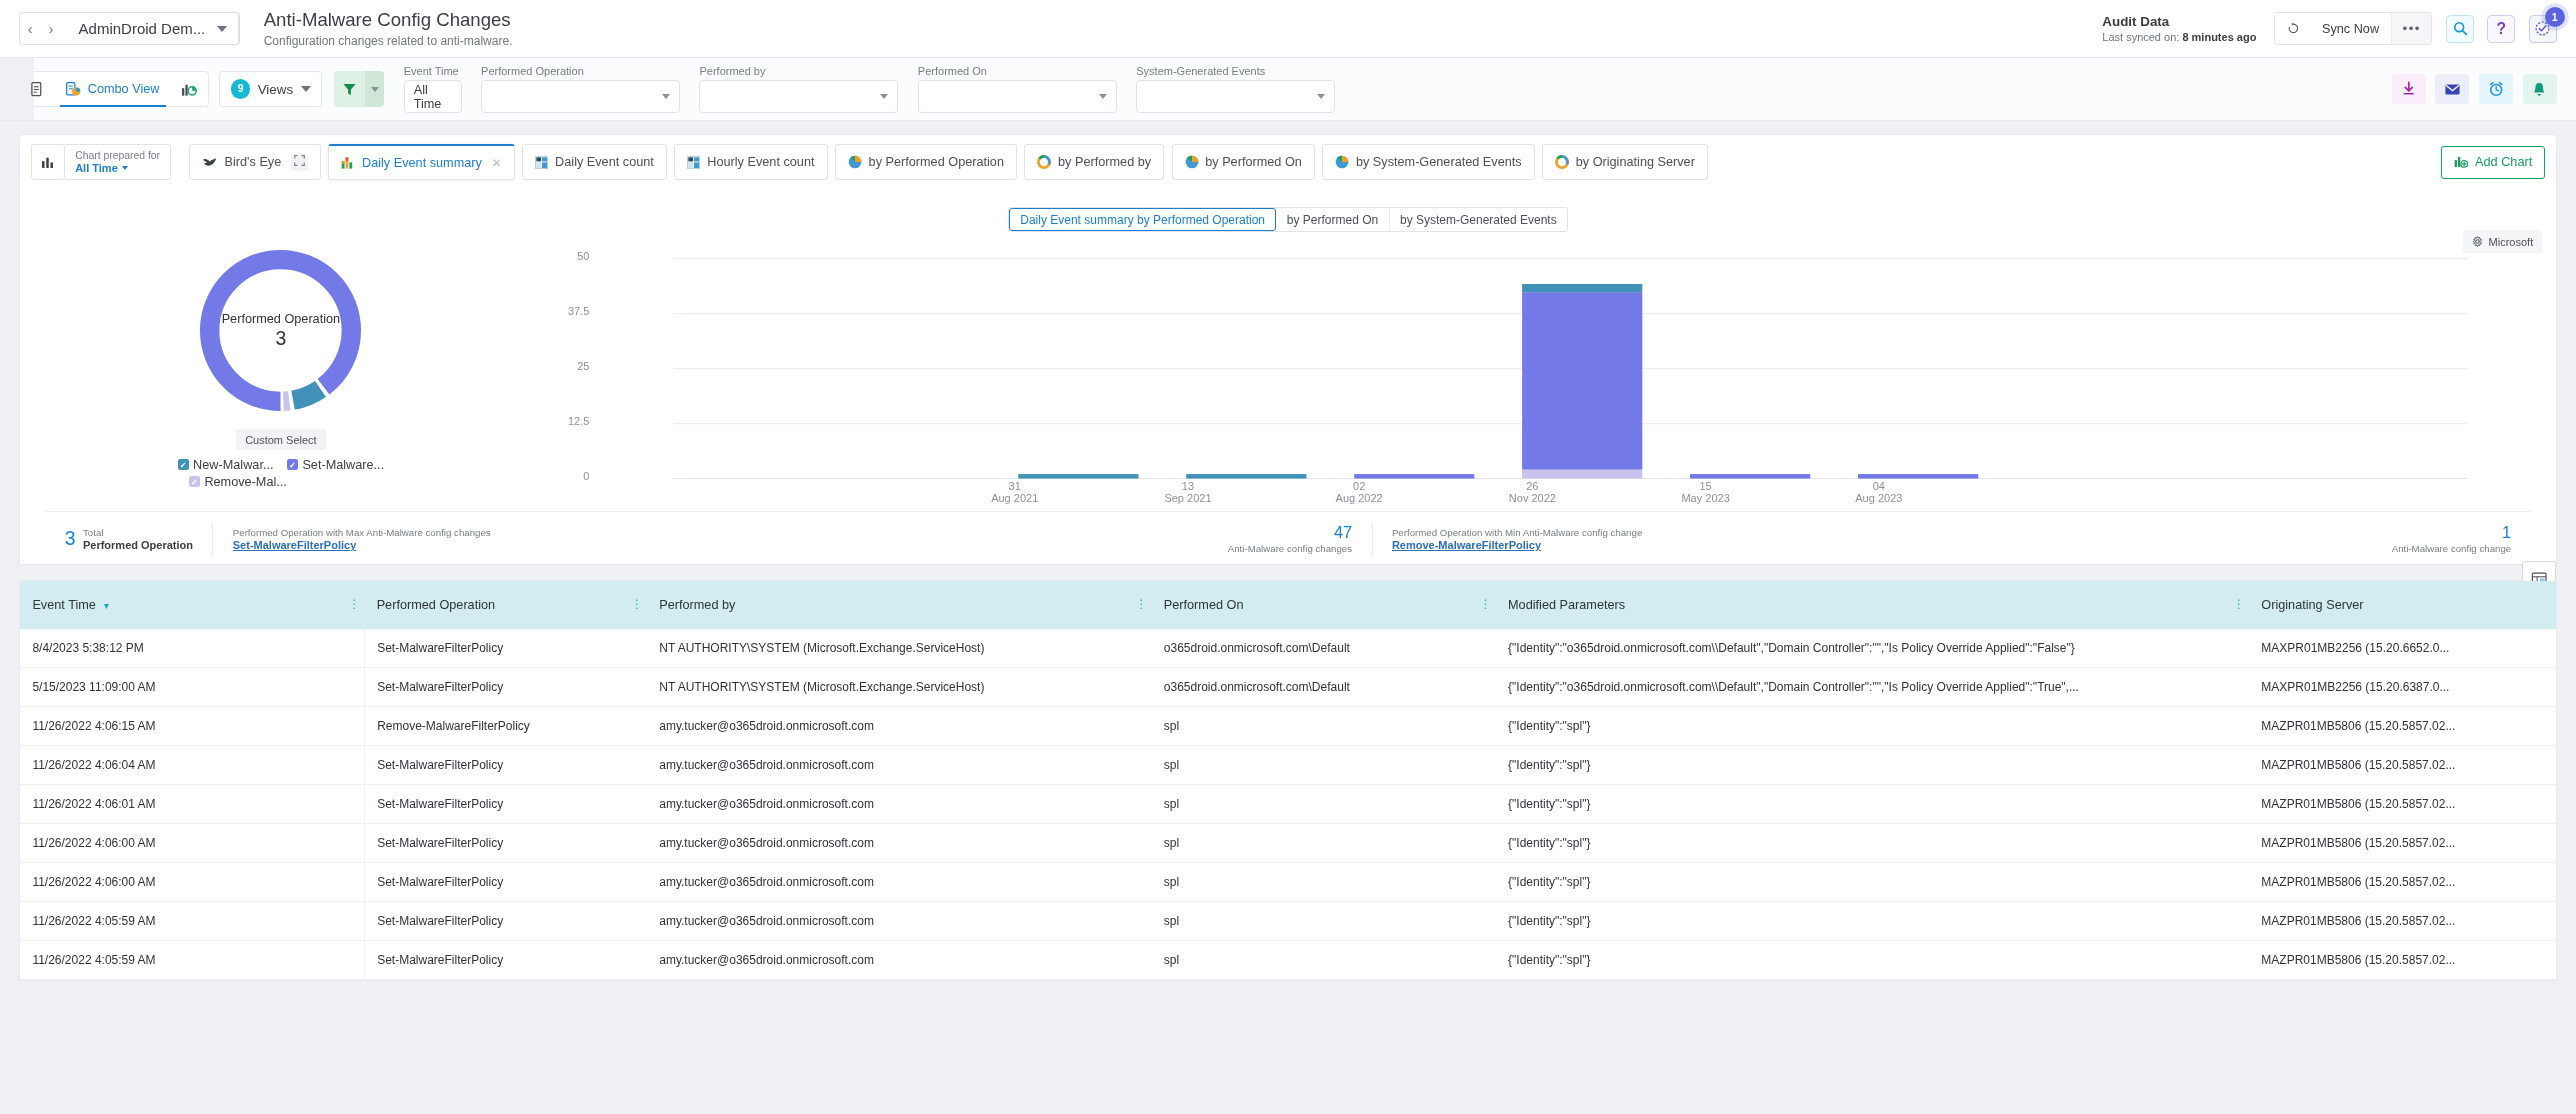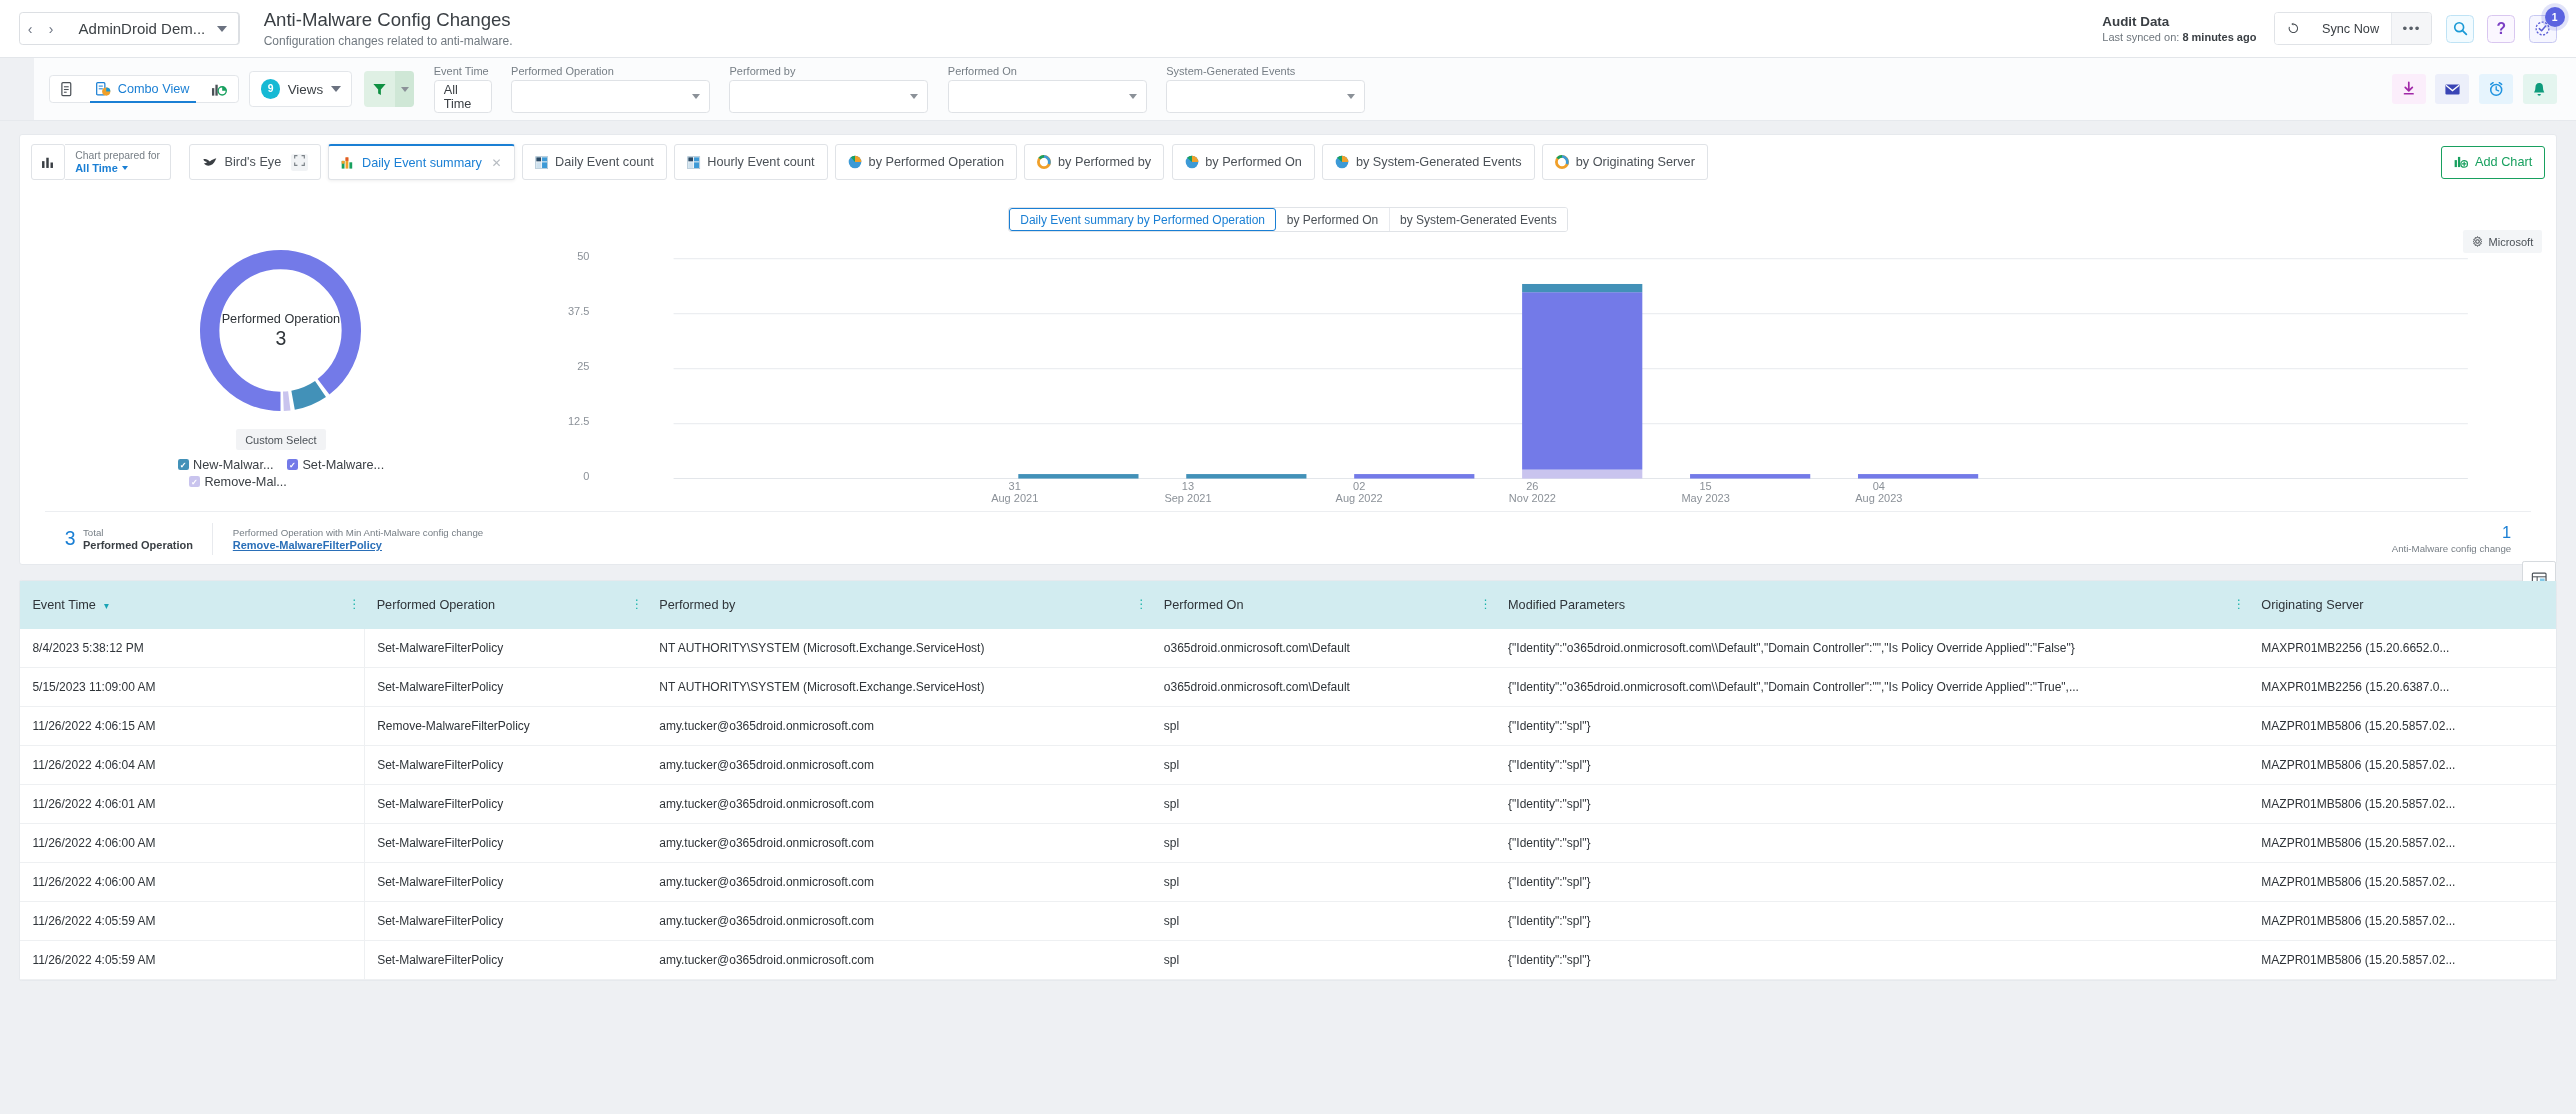--- a/index.html
+++ b/index.html
@@ -52,21 +52,21 @@
     border-radius: 50%; background: #5b63e0; color: #fff; font-size: 10.4px;
     display: flex; align-items: center; justify-content: center; font-weight: 700;
     box-shadow: 0 0 0 3.7px rgba(91,99,224,.18);
   }
   
   .toolbar {
     background: #fbfcfd; height: 63px; display: flex; align-items: center;
     padding: 0 19.4px; border-bottom: 0.7px solid #e6e9ed; position: relative;
   }
   .left-rail { position: absolute; left: 0; top: 0; bottom: 0; width: 34px; background: #eef0f3; }
-  .vt-group { display: flex; align-items: center; border: 0.7px solid #e3e6ea; border-radius: 3.7px; background:#fff; height: 28px; margin-left: 30px; }
+  .vt-group { display: flex; align-items: center; border: 0.7px solid #e3e6ea; border-radius: 3.7px; background:#fff; height: 36px; }
   .vt-item { display: flex; align-items: center; gap: 6.7px; padding: 0 11px; height: 100%; cursor: pointer; position: relative; font-size: 12.7px; color: #4b5157; }
   .vt-item.active { color: #1a7fd4; }
   .vt-item.active:after { content:""; position:absolute; left: 4.5px; right: 4.5px; bottom: -0.7px; height: 2.2px; background: #1a7fd4; }
   .views-btn { display: flex; align-items: center; gap: 7.4px; border: 0.7px solid #e3e6ea; border-radius: 3.7px; background: #fff; height: 36px; padding: 0 10.4px; margin-left: 10.4px; cursor: pointer; font-size: 13.4px; color: #3a3f44; }
   .views-count { width: 19.4px; height: 19.4px; border-radius: 50%; background: #16b9d4; color: #fff; font-size: 10.4px; display: flex; align-items: center; justify-content: center; font-weight: 700; }
   .filter-group { display: flex; align-items: stretch; margin-left: 12px; height: 36px; border-radius: 3.7px; overflow: hidden; }
   .filter-main { background: #dff0e4; width: 31px; display:flex; align-items:center; justify-content:center; cursor:pointer; }
   .filter-caret { background: #cfe7d6; width: 19.4px; display:flex; align-items:center; justify-content:center; cursor:pointer; }
   .fld { margin-left: 19.4px; }
   .fld-label { font-size: 11px; color: #767e85; margin-bottom: 3.7px; }
@@ -530,20 +530,30 @@
     </div>
 
     <div class="chart-footer" style="margin-top:33px;">
       <div class="cf-seg">
         <div class="cf-big">3</div>
         <div>
           <div class="cf-small">Total</div>
           <div class="cf-strong">Performed Operation</div>
         </div>
       </div>
+      <div class="cf-wide">
+        <div>
+          <div class="cf-small">Performed Operation with Max Anti-Malware config changes</div>
+          <div class="cf-link">Set-MalwareFilterPolicy</div>
+        </div>
+        <div class="cf-right">
+          <div class="cf-num">47</div>
+          <div class="cf-small">Anti-Malware config changes</div>
+        </div>
+      </div>
       <div class="cf-wide" style="border-right:none;">
         <div>
           <div class="cf-small">Performed Operation with Min Anti-Malware config change</div>
           <div class="cf-link">Remove-MalwareFilterPolicy</div>
         </div>
         <div class="cf-right">
           <div class="cf-num">1</div>
           <div class="cf-small">Anti-Malware config change</div>
         </div>
       </div>

